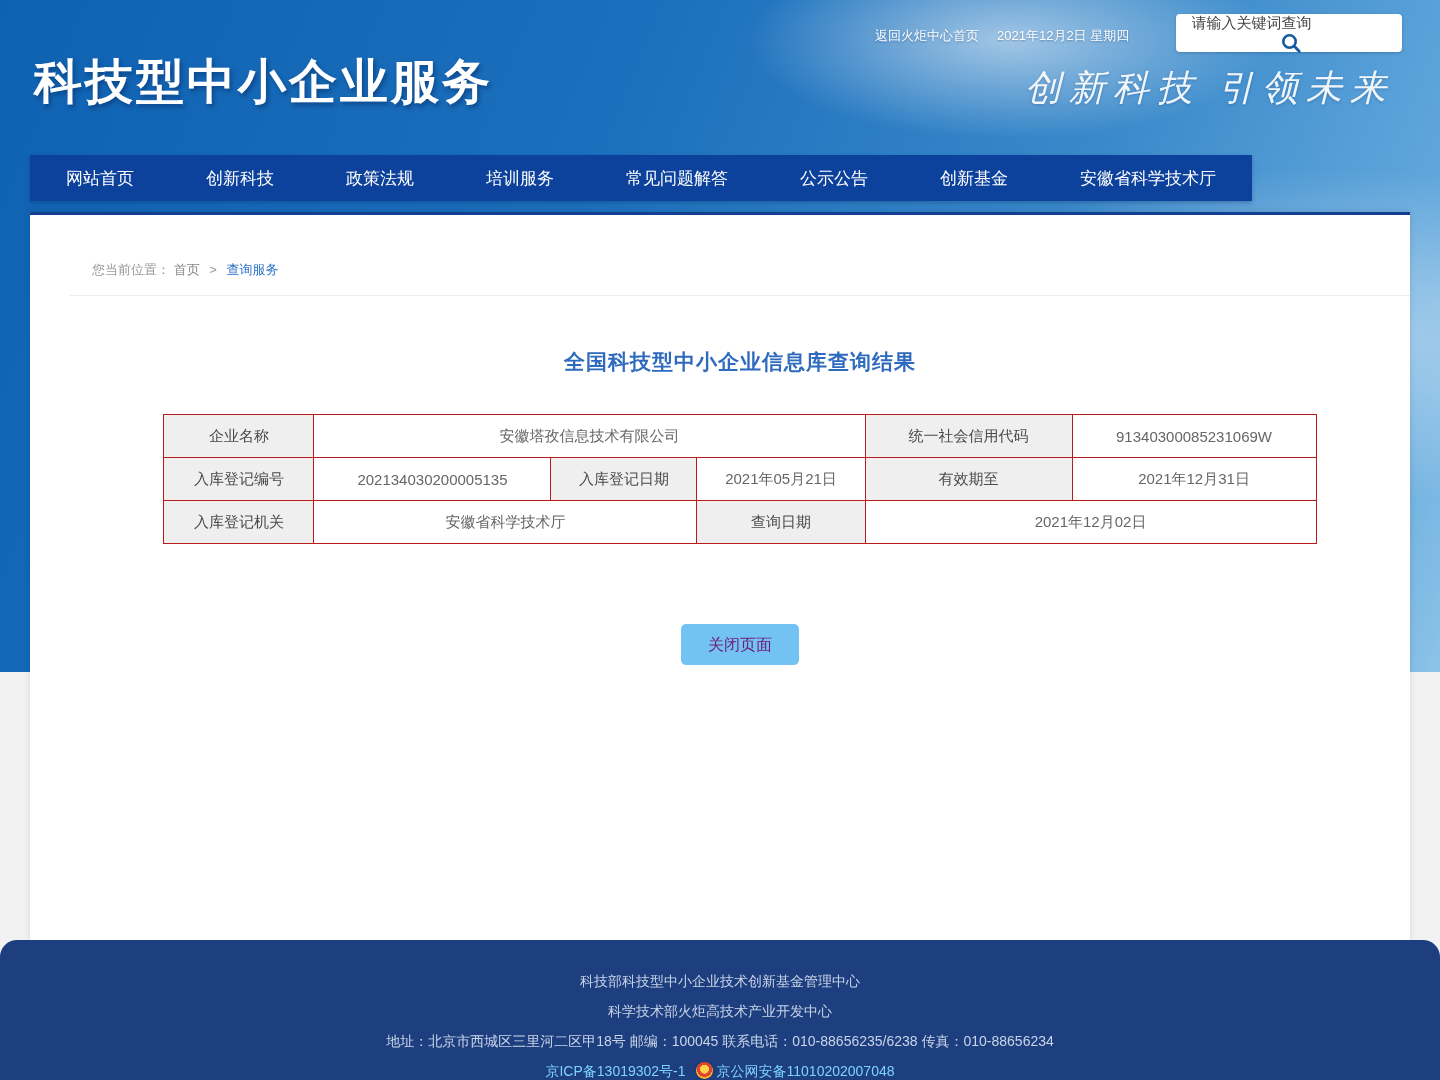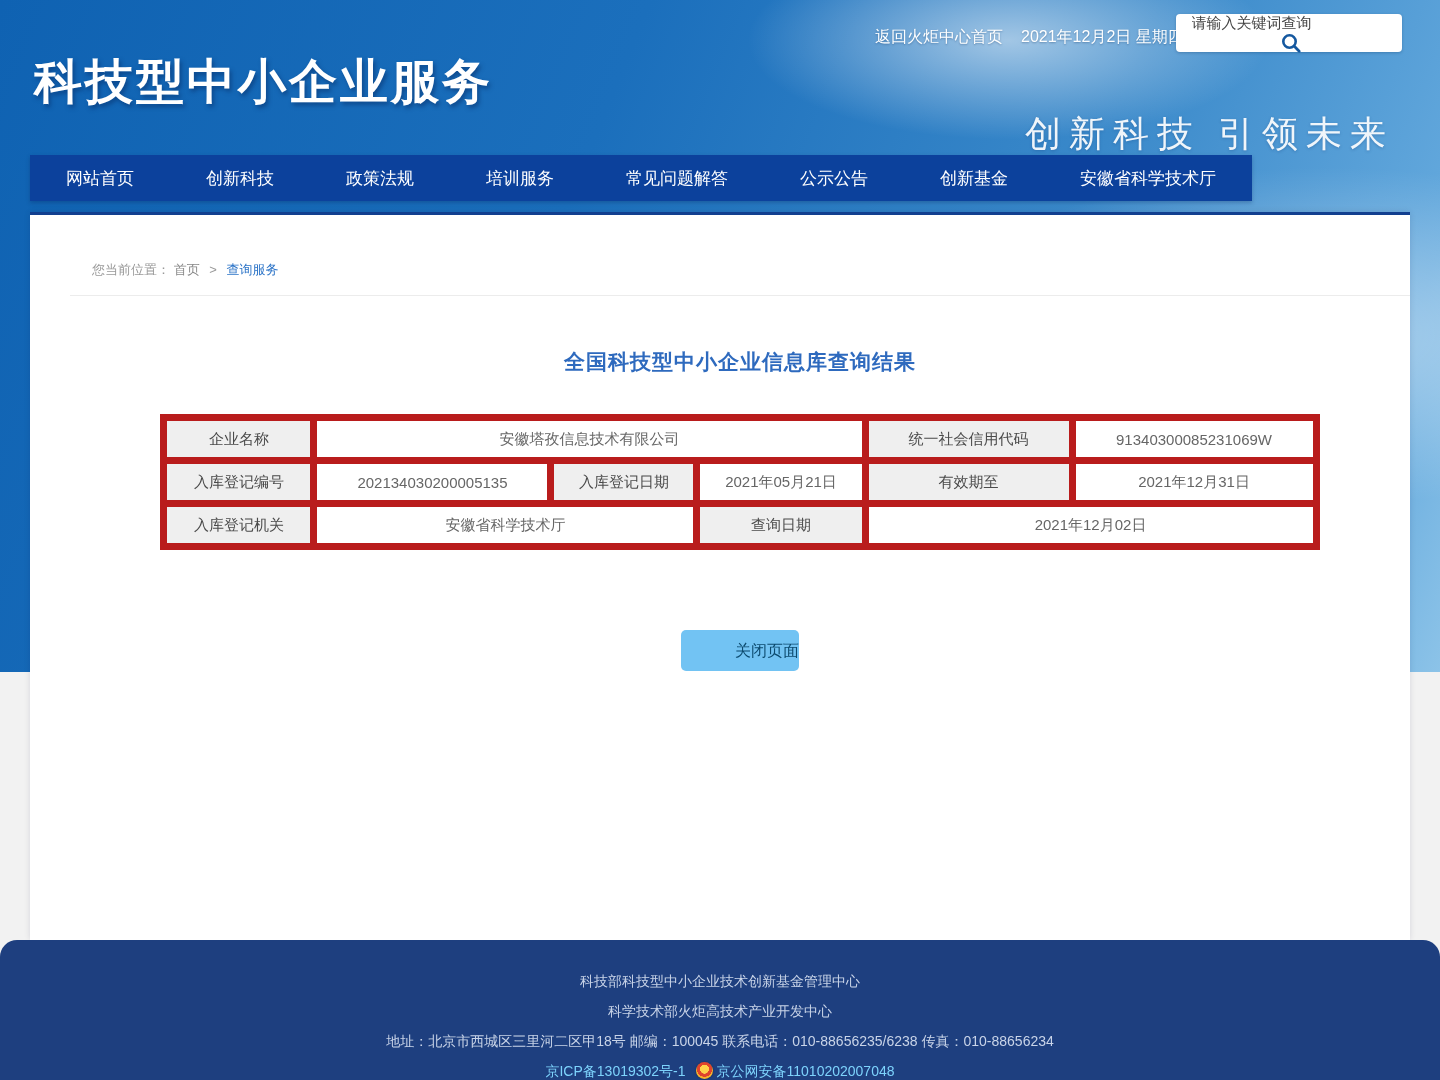--- a/index.html
+++ b/index.html
@@ -20,42 +20,42 @@
   
   .logo {
     position: absolute; left: 34px; top: 50px;
     font-family: "Liberation Serif", serif;
     font-size: 48px; font-weight: bold; color: #ffffff; letter-spacing: 3px;
     text-shadow: 2px 3px 4px rgba(5,40,95,0.5);
   }
   .top-links {
     position: absolute; top: 27px; left: 875px; width: 270px;
     display: flex; gap: 18px; align-items: center;
-    color: #ffffff; font-size: 16px; white-space: nowrap;
+    color: #ffffff; font-size: 13px; white-space: nowrap;
     text-shadow: 0 1px 2px rgba(0,40,90,0.35);
   }
   .top-links a { color: #ffffff; text-decoration: none; cursor: pointer; }
   .search-box {
     position: absolute; left: 1176px; top: 14px; width: 226px; height: 38px;
     background: #ffffff; border-radius: 4px;
     display: flex; align-items: center; padding: 0 8px 0 12px;
     box-shadow: 0 1px 3px rgba(0,30,70,0.25);
     flex-direction: column;
   }
   .search-box input {
     flex: 1; border: none; outline: none; font-size: 15px; color: #333;
     font-family: "Liberation Sans", sans-serif; background: transparent;
   }
   .search-box input::placeholder { color: #444; opacity: 1; }
   .search-btn { width: 28px; height: 28px; border: none; background: transparent; cursor: pointer; display: flex; align-items: center; justify-content: center; }
   .slogan {
     position: absolute; right: 46px; top: 64px;
-    font-family: "Liberation Serif", serif; 
+    font-family: "Liberation Serif", serif; font-style: italic;
     font-size: 36px; color: rgba(255,255,255,0.92); letter-spacing: 8px;
-    text-shadow: 0 1px 3px rgba(20,60,120,0.3); white-space: nowrap; margin-top: 46px;
+    text-shadow: 0 1px 3px rgba(20,60,120,0.3); white-space: nowrap;
   }
 
   
   .navbar {
     position: absolute; left: 30px; top: 155px; width: 1222px; height: 46px;
     background: #0c419c;
     display: flex; justify-content: space-around; align-items: center;
     box-shadow: 0 2px 4px rgba(0,25,70,0.25);
   }
   .nav-item {
@@ -83,34 +83,33 @@
     margin-top: 52px; text-align: center;
     font-size: 21px; font-weight: bold; color: #2e6abe; letter-spacing: 1px;
   }
 
   
   table.result {
     margin: 38px auto 0; width: 1152px; table-layout: fixed; border-collapse: collapse;
     font-size: 15px;
   }
   table.result td {
-    border: 7px solid #b91c1c; height: 43px; text-align: center;
+    border: 1px solid #b91c1c; height: 43px; text-align: center;
     padding: 2px 8px; overflow: hidden; white-space: nowrap;
   }
   table.result td.label { background: #efefef; color: #4a4a4a; }
   table.result td.value { background: #ffffff; color: #666; }
 
   
   .btn-wrap { margin-top: 80px; text-align: center; }
   .close-btn {
     display: inline-block; width: 118px; height: 41px; line-height: 41px;
-    background: #72c3f3; color: #0c4a6e; font-size: 16px;
+    background: #72c3f3; color: #701a75; font-size: 16px;
     border: none; border-radius: 5px; cursor: pointer;
     font-family: "Liberation Sans", sans-serif;
-    text-align: right;
   }
 
   
   .footer {
     position: absolute; left: 0; top: 940px; width: 1440px; height: 180px;
     background: #1e3f7f; color: #c9d4e8; font-size: 14px; text-align: center; border-radius: 17px;
   }
   .footer .f-line { margin-top: 0; line-height: 30px; }
   .footer .f-line:first-child { padding-top: 26px; }
   .footer a { color: #7dd3fc; text-decoration: none; cursor: pointer; }

